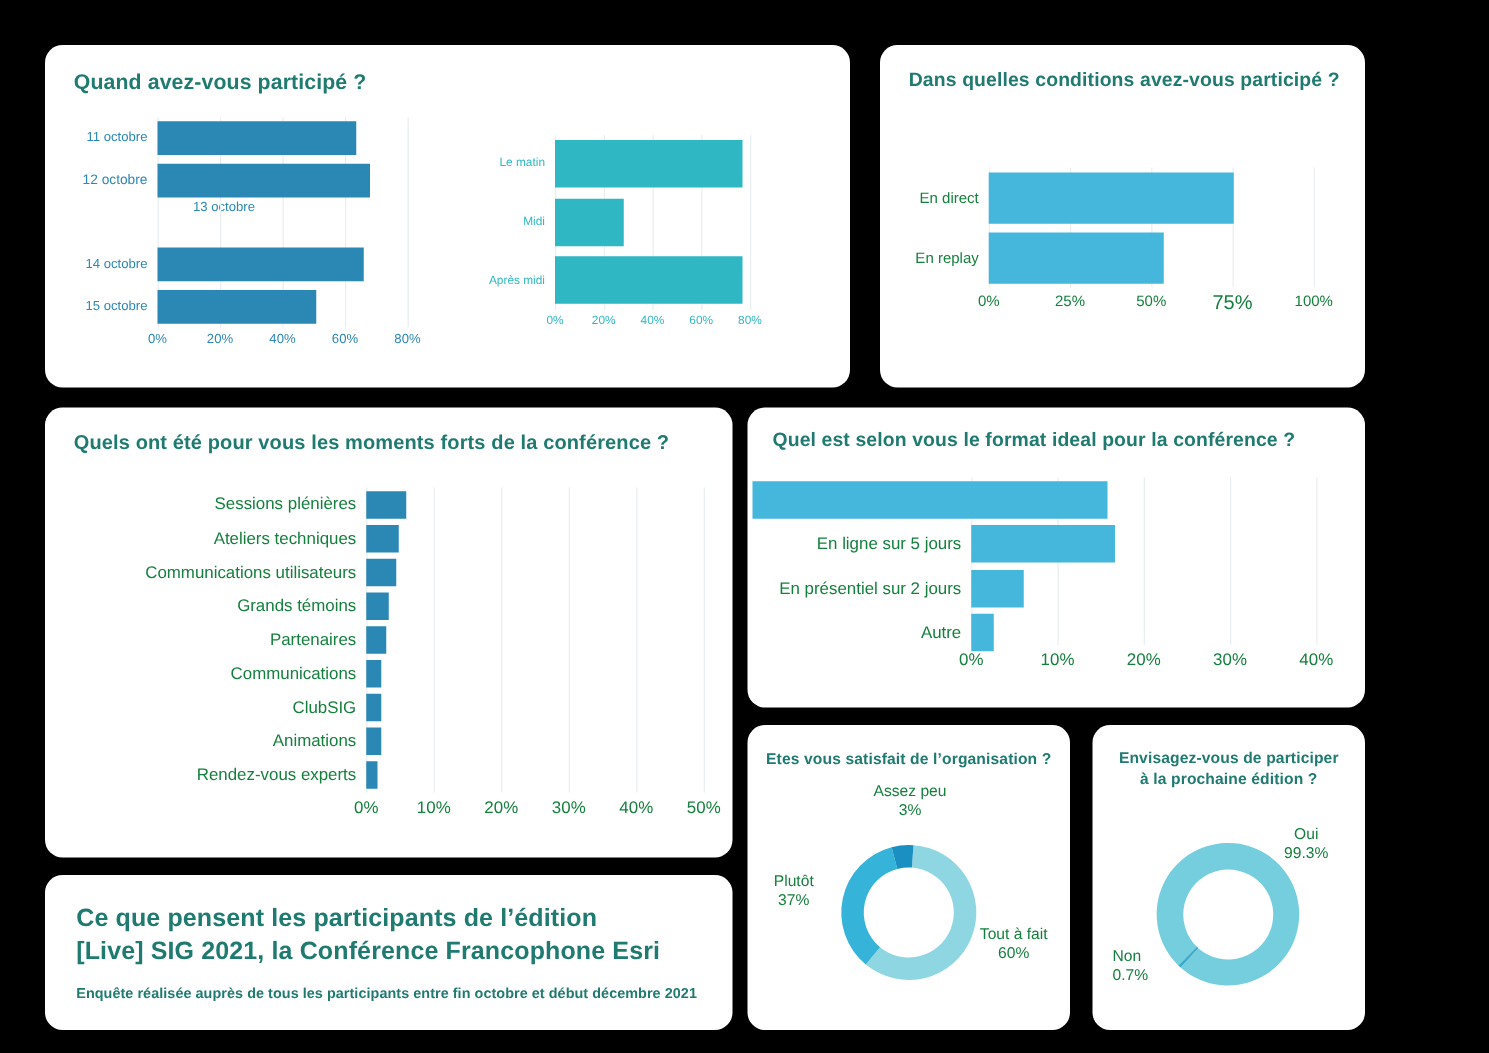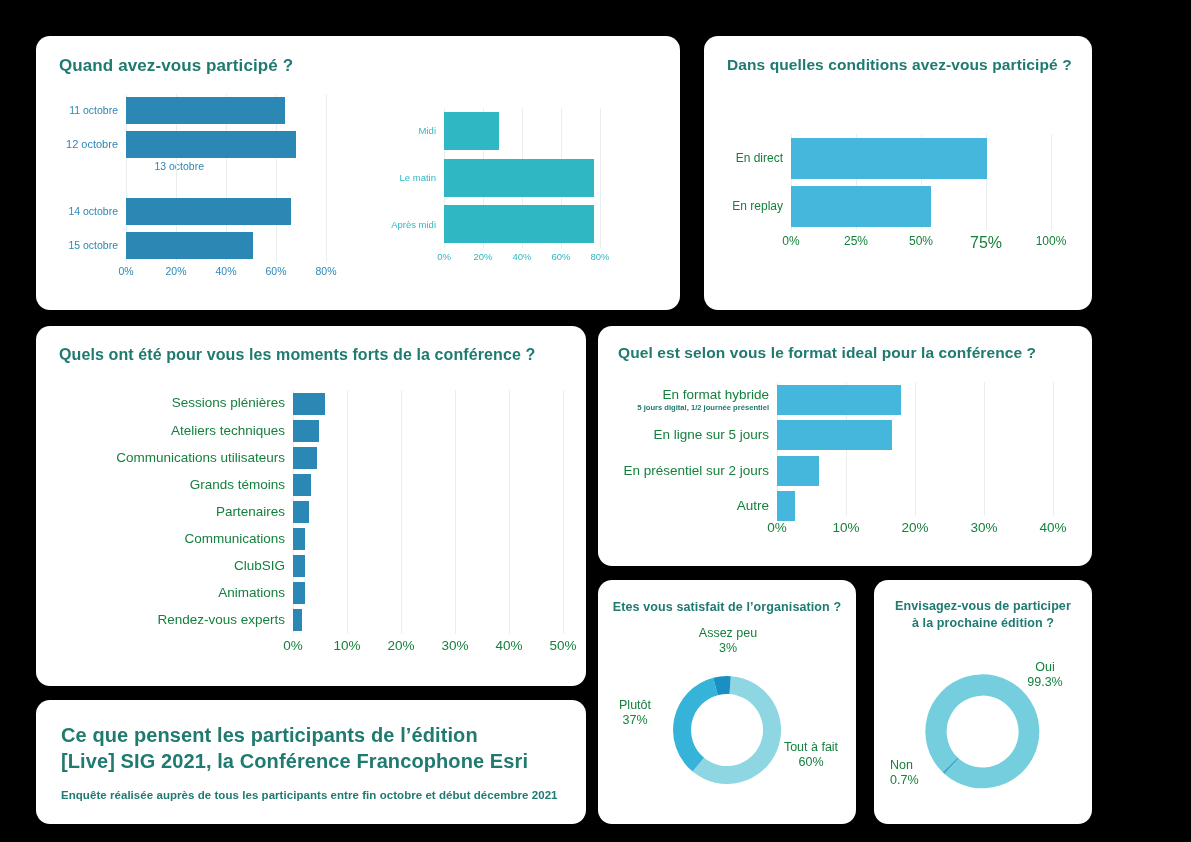--- a/index.html
+++ b/index.html
@@ -159,29 +159,29 @@
 
     <div class="hbar-chart" style="left:340px; top:72px; width:290px; height:180px;">
       <div class="hbar-rows" style="height:140px; padding-left:68px; position:relative;">
         <div class="gridline" style="left:68px;"></div>
         <div class="gridline" style="left:107px;"></div>
         <div class="gridline" style="left:146px;"></div>
         <div class="gridline" style="left:185px;"></div>
         <div class="gridline" style="left:224px;"></div>
 
         <div class="hbar-row" style="height:46.6px; margin-left:-68px;">
+          <div class="hbar-label tick-teal" style="width:68px; font-size:9.5px;">Le matin</div>
+          <div class="hbar-track" style="height:38px;">
+            <div class="hbar-fill c-teal" style="width:97.5%;"></div>
+          </div>
+        </div>
+        <div class="hbar-row" style="height:46.6px; margin-left:-68px;">
           <div class="hbar-label tick-teal" style="width:68px; font-size:9.5px;">Midi</div>
           <div class="hbar-track" style="height:38px;">
             <div class="hbar-fill c-teal" style="width:35.4%;"></div>
-          </div>
-        </div>
-        <div class="hbar-row" style="height:46.6px; margin-left:-68px;">
-          <div class="hbar-label tick-teal" style="width:68px; font-size:9.5px;">Le matin</div>
-          <div class="hbar-track" style="height:38px;">
-            <div class="hbar-fill c-teal" style="width:97.5%;"></div>
           </div>
         </div>
         <div class="hbar-row" style="height:46.6px; margin-left:-68px;">
           <div class="hbar-label tick-teal" style="width:68px; font-size:9.5px;">Après midi</div>
           <div class="hbar-track" style="height:38px;">
             <div class="hbar-fill c-teal" style="width:97.5%;"></div>
           </div>
         </div>
       </div>
       <div class="hbar-axis" style="margin-left:68px; width:200px; margin-top:3px;">
@@ -314,24 +314,20 @@
 
     <div class="hbar-chart" style="left:4px; top:56px; width:486px; height:170px;">
       <div class="hbar-rows" style="height:134px; padding-left:175px; position:relative;">
         <div class="gridline" style="left:175px;"></div>
         <div class="gridline" style="left:244px;"></div>
         <div class="gridline" style="left:313px;"></div>
         <div class="gridline" style="left:382px;"></div>
         <div class="gridline" style="left:451px;"></div>
 
         <div class="hbar-row" style="height:35.5px; margin-left:-175px;">
-          <div class="hbar-label" style="width:175px;">
-            <div class="tick-sky" style="font-size:13.5px; line-height:1.1;">En format hybride</div>
-            <div style="font-size:7.6px; font-weight:bold; color:#1f7a70; line-height:1.2;">5 jours digital, 1/2 journée présentiel</div>
-          </div>
           <div class="hbar-track" style="height:30px;">
             <div class="hbar-fill c-sky" style="width:91.4%;"></div>
           </div>
         </div>
         <div class="hbar-row" style="height:35.5px; margin-left:-175px;">
           <div class="hbar-label tick-sky" style="width:175px; font-size:13.5px;">En ligne sur 5 jours</div>
           <div class="hbar-track" style="height:30px;">
             <div class="hbar-fill c-sky" style="width:84.3%;"></div>
           </div>
         </div>

